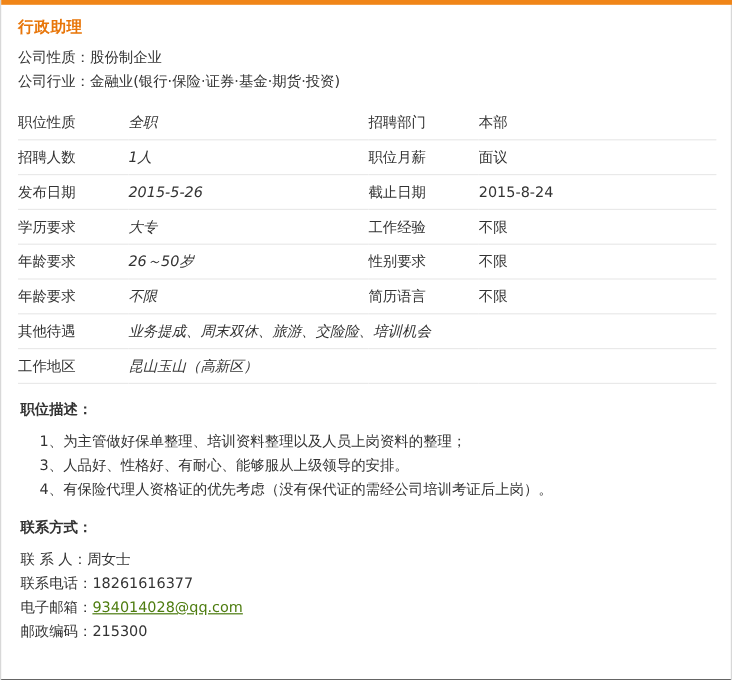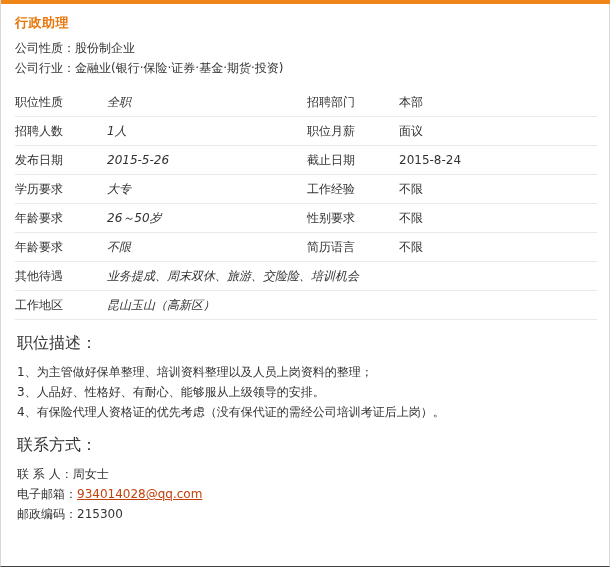--- a/index.html
+++ b/index.html
@@ -74,39 +74,39 @@
     width: 92px;
     padding-right: 6px;
     color: #333;
   }
   td.val2 {
     width: 198px;
     padding-left: 4px;
     color: #333;
   }
   .section-title {
-    font-weight: normal;
-    font-size: 16px;
+    font-weight: bold;
+    font-size: 12px;
     color: #333;
     margin: 13px 0 8px 2px;
   }
   .para {
     font-size: 12px;
     color: #333;
     line-height: 20px;
-    margin-left: 2px;
+    margin-left: 18px;
   }
   .contact-line {
     font-size: 12px;
     color: #333;
     line-height: 20px;
     margin-left: 2px;
   }
   .email-link {
-    color: #c2410c;
+    color: #4d7c0f;
     text-decoration: underline;
   }
 </style>
 </head>
 <body>
 
 <div class="page">
   <div class="top-bar"></div>
   <div class="content">
 
@@ -168,20 +168,23 @@
     <div class="para">1、为主管做好保单整理、培训资料整理以及人员上岗资料的整理；</div>
     <div class="para">3、人品好、性格好、有耐心、能够服从上级领导的安排。</div>
     <div class="para">4、有保险代理人资格证的优先考虑（没有保代证的需经公司培训考证后上岗）。</div>
 
     <div class="section-title">联系方式：</div>
 
     <div class="contact-line">
       <span>联 系 人：</span><span>周女士</span>
     </div>
     <div class="contact-line">
+      <span>联系电话：</span><span>18261616377</span>
+    </div>
+    <div class="contact-line">
       <span>电子邮箱：</span><a href="#" class="email-link">934014028@qq.com</a>
     </div>
     <div class="contact-line">
       <span>邮政编码：</span><span>215300</span>
     </div>
 
   </div>
 </div>
 
 </body></html>

